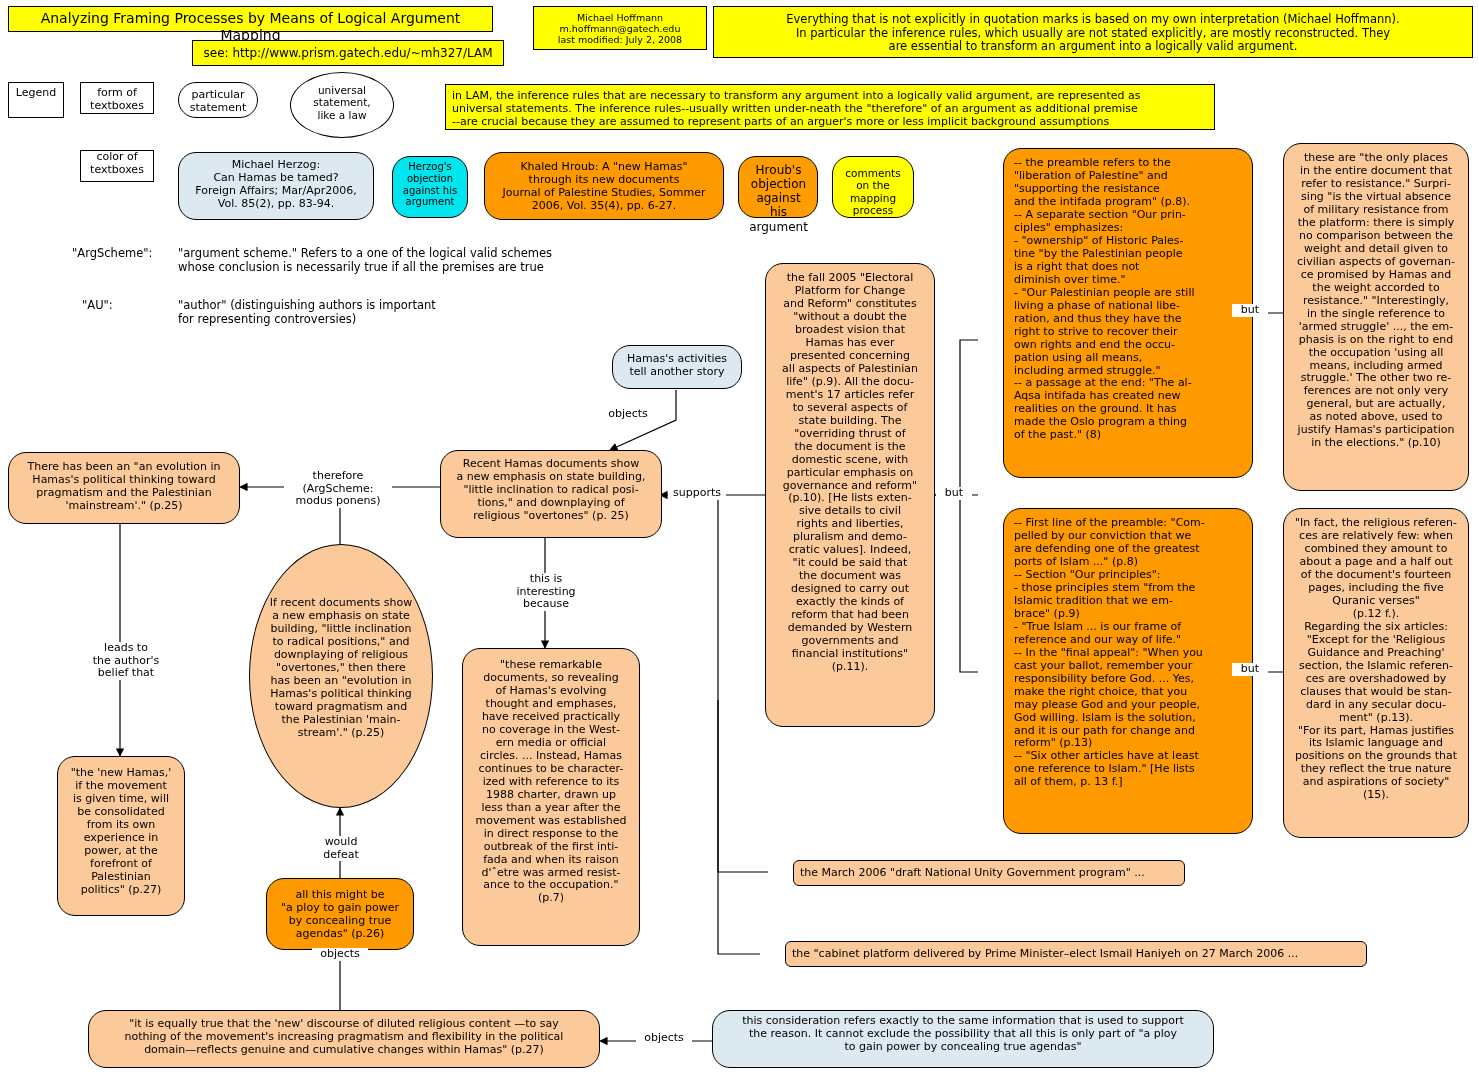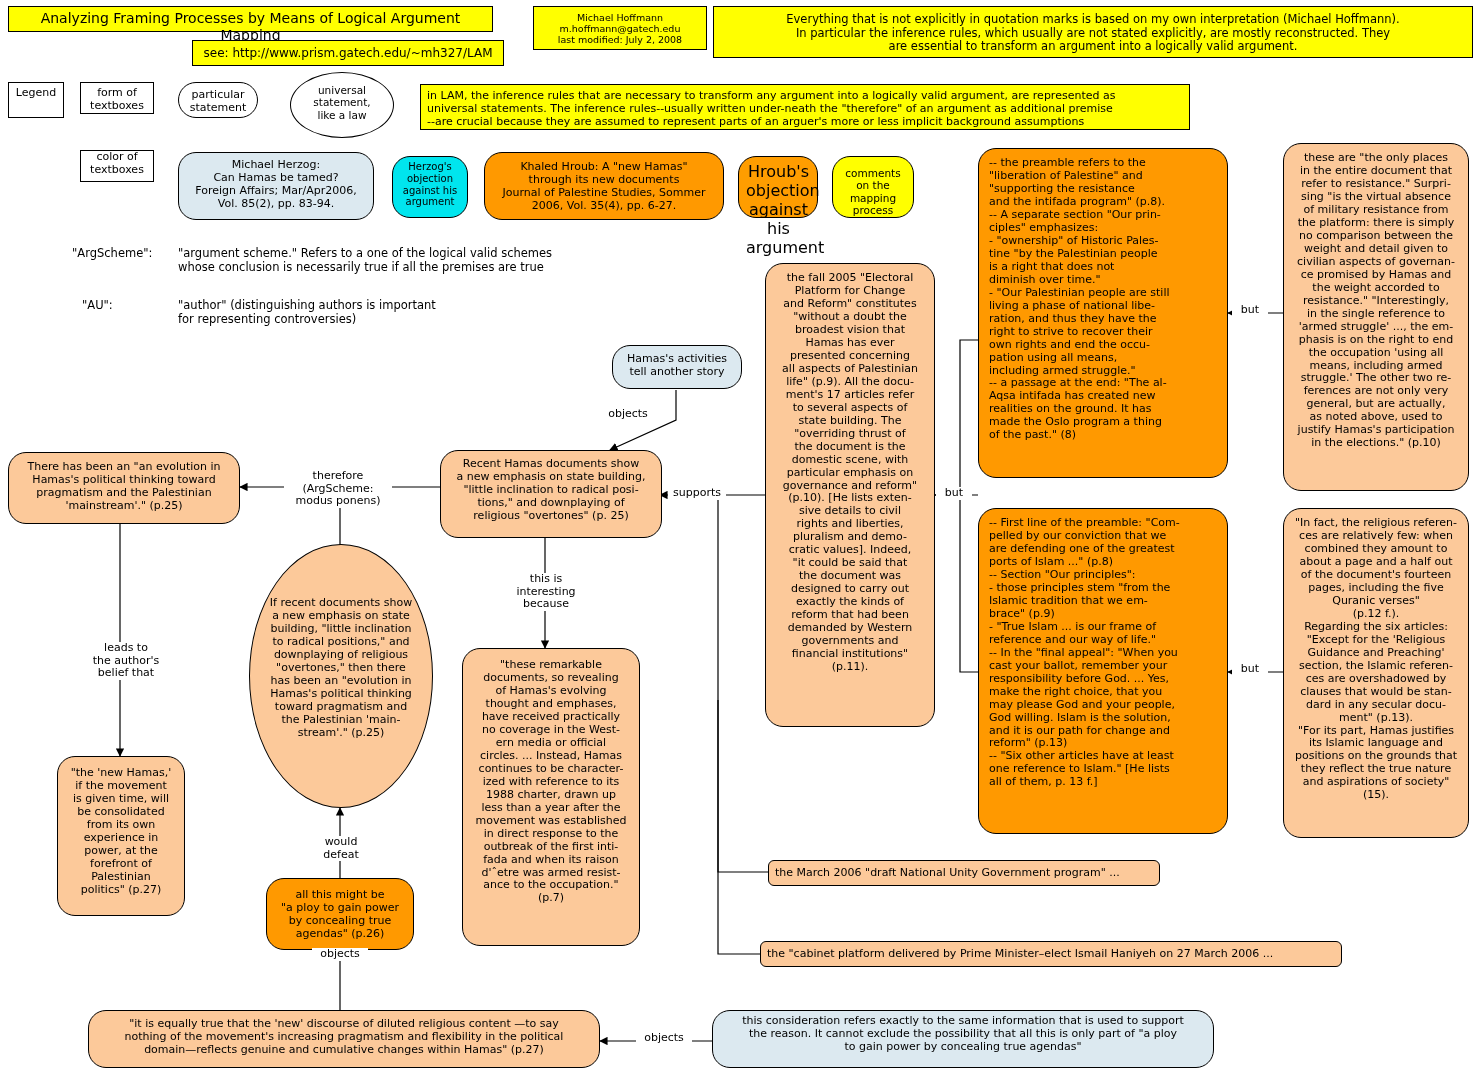--- a/index.html
+++ b/index.html
@@ -56,21 +56,21 @@
     line-height: 1.15;
     font-size: 11px;
   }
   svg.links {
     position: absolute;
     left: 0; top: 0;
     width: 1478px;
     height: 1072px;
     pointer-events: none;
   }
-  .just { text-align: left; }
+  .just { text-align: left; margin-left: 25px; }
 </style>
 </head>
 <body>
 
 <div id="canvas">
 
   <svg class="links">
     <defs>
       <marker id="arrow" viewBox="0 0 10 10" refX="9" refY="5" markerWidth="7" markerHeight="7" orient="auto-start-reverse">
         <path d="M 0 0 L 10 5 L 0 10 z" fill="#000"></path>
@@ -147,21 +147,21 @@
   <div class="box cyan round10 pad" style="left:392px; top:156px; width:76px; height:62px; padding-top:4px; font-size:10px;">Herzog's
 objection
 against his
 argument</div>
 
   <div class="box orange round10 pad" style="left:484px; top:152px; width:240px; height:68px; padding-top:8px;">Khaled Hroub: A "new Hamas"
 through its new documents
 Journal of Palestine Studies, Sommer
 2006, Vol. 35(4), pp. 6-27.</div>
 
-  <div class="box orange2 round10 pad" style="left:738px; top:156px; width:80px; height:62px; padding-top:6px; font-size:16px;padding-left:7px;">Hroub's
+  <div class="box orange2 round10 pad" style="left:738px; top:156px; width:80px; height:62px; padding-top:6px; font-size:12px;padding-left:7px;">Hroub's
 objection
 against his
 argument</div>
 
   <div class="box yellow round10 pad" style="left:832px; top:156px; width:82px; height:62px; padding-top:10px; font-size:10.5px;">comments
 on the
 mapping
 process</div>
 
   <div class="plain-text" style="left:72px; top:247px; width:100px; font-size:11.5px;">"ArgScheme":</div>

